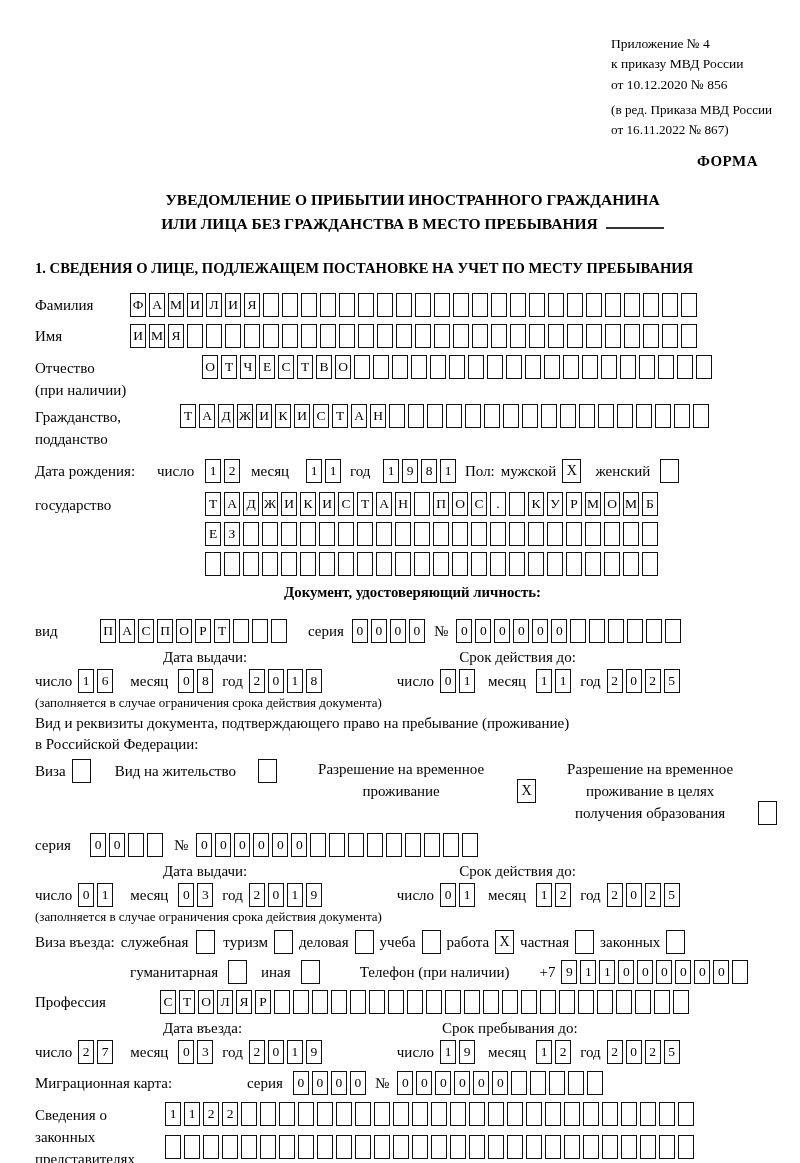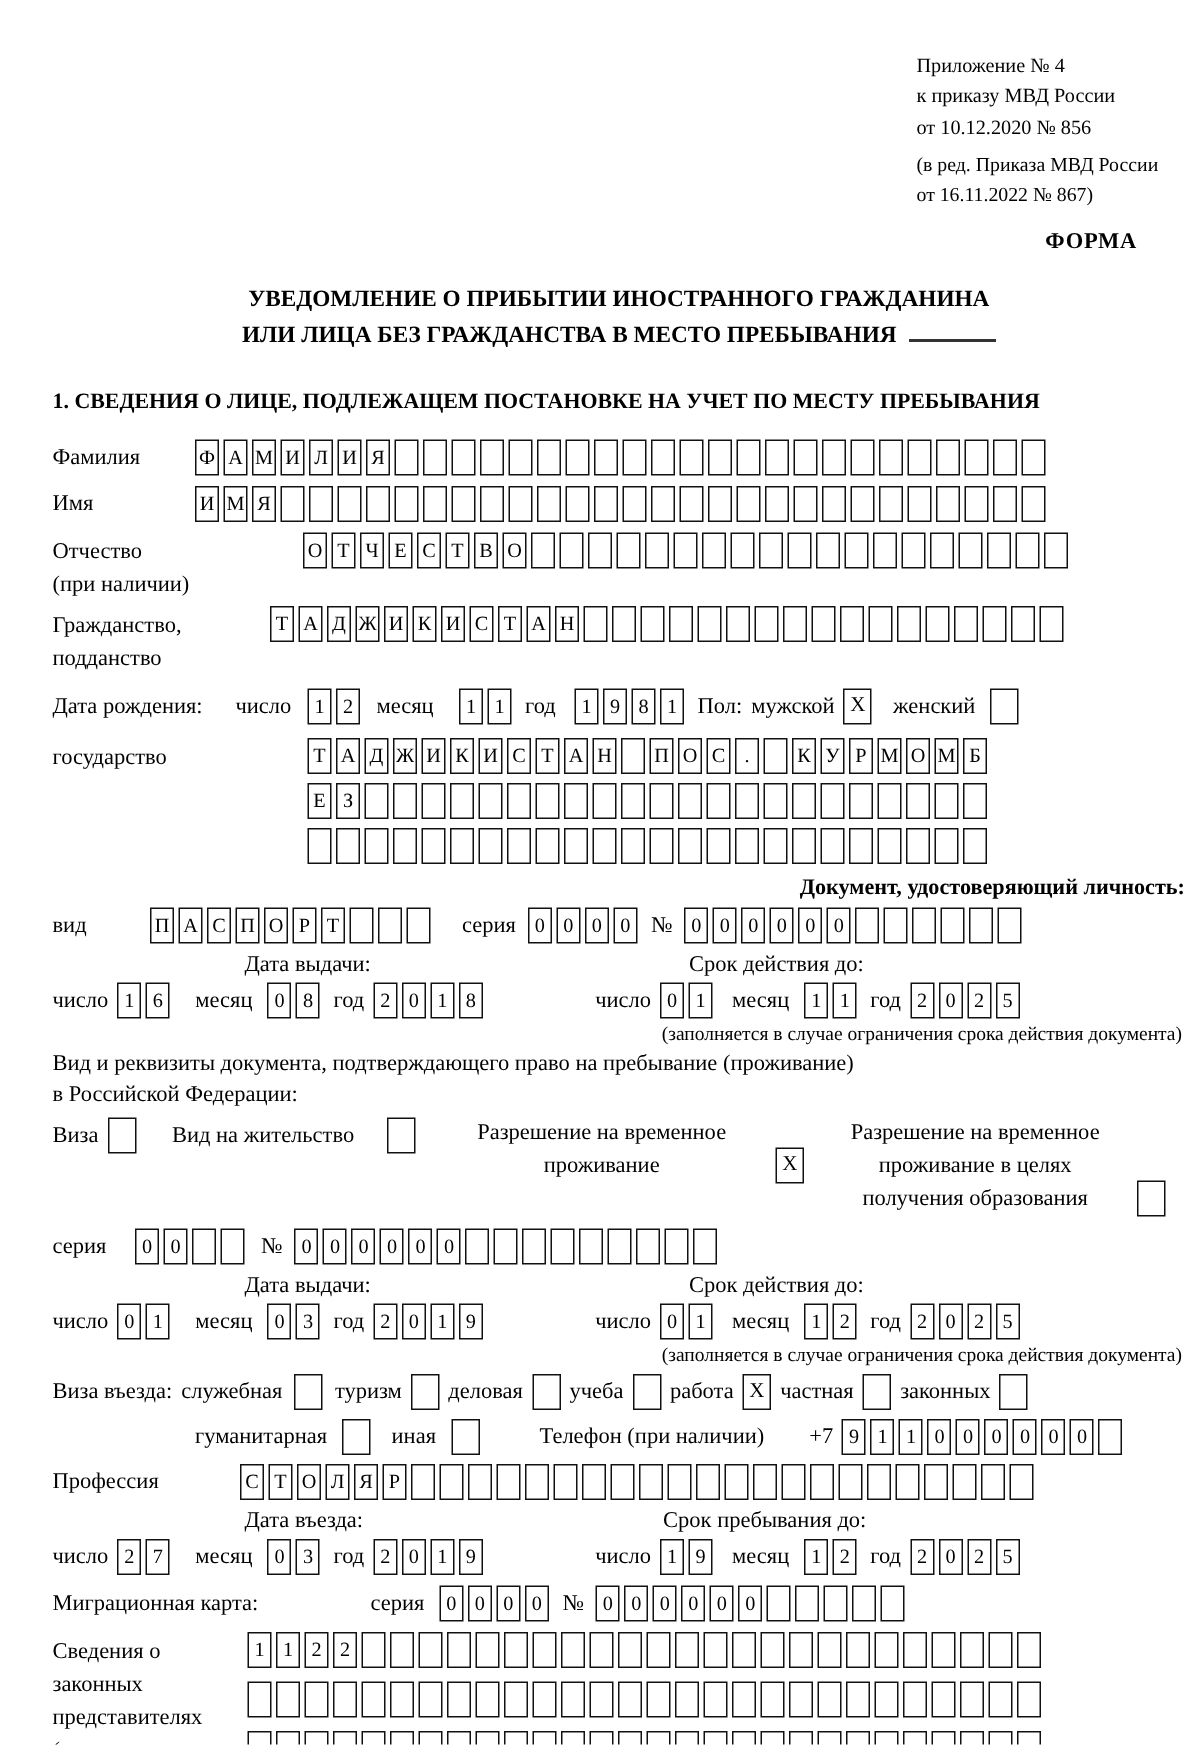--- a/index.html
+++ b/index.html
@@ -25,23 +25,23 @@
     display: inline-block; width: 16px; height: 24px; border: 1.5px solid #111;
     margin-right: 3px; text-align: center; font-size: 13.5px; line-height: 21px; flex: 0 0 auto;
   }
   .cbox {
     display: inline-block; width: 19px; height: 24px; border: 1.5px solid #111;
     text-align: center; font-size: 14px; line-height: 21px; flex: 0 0 auto;
   }
   .w95 { width: 95px; } .w167 { width: 167px; } .w145 { width: 145px; } .w170 { width: 170px; }
   .stack > div { line-height: 22px; }
   .boxrows > .cells { margin-bottom: 6px; }
-  .center-b { text-align: right; font-weight: bold; margin-top: 8px; font-size: 14.8px; }
+  .center-b { text-align: center; font-weight: bold; margin-top: 8px; font-size: 14.8px; }
   .dates-heads { display: flex; margin-top: 6px; font-size: 15px; }
-  .footnote { text-align: right; font-size: 13px; margin-top: 2px; padding-right: 2px; }
+  .footnote { font-size: 13px; margin-top: 2px; padding-right: 2px; }
   .ml8{margin-left:8px;} .ml6{margin-left:6px;} .ml10{margin-left:10px;} .ml14{margin-left:14px;}
   .ml18{margin-left:18px;} .ml24{margin-left:24px;} .ml30{margin-left:30px;} .ml40{margin-left:40px;}
   .opt { display: flex; align-items: flex-end; }
   .opt .txt { text-align: center; line-height: 1.45; white-space: normal; }
   .small-note { font-size: 13.2px; }
 </style>
 </head>
 <body>
 
 <div class="top-note">
@@ -314,21 +314,21 @@
         <span class="cell"></span>
         <span class="cell"></span>
         <span class="cell"></span>
         <span class="cell"></span>
       </span>
   </span>
 </div>
 
 <div class="center-b" style="margin-top:2px">Документ, удостоверяющий личность:</div>
 
-<div class="row c" style="margin-top:4px">
+<div class="row c" style="margin-top:18px">
   <span class="lbl" style="width:65px">вид</span>
   <span class="cells">
       <span class="cell">П</span>
       <span class="cell">А</span>
       <span class="cell">С</span>
       <span class="cell">П</span>
       <span class="cell">О</span>
       <span class="cell">Р</span>
       <span class="cell">Т</span>
       <span class="cell"></span>

